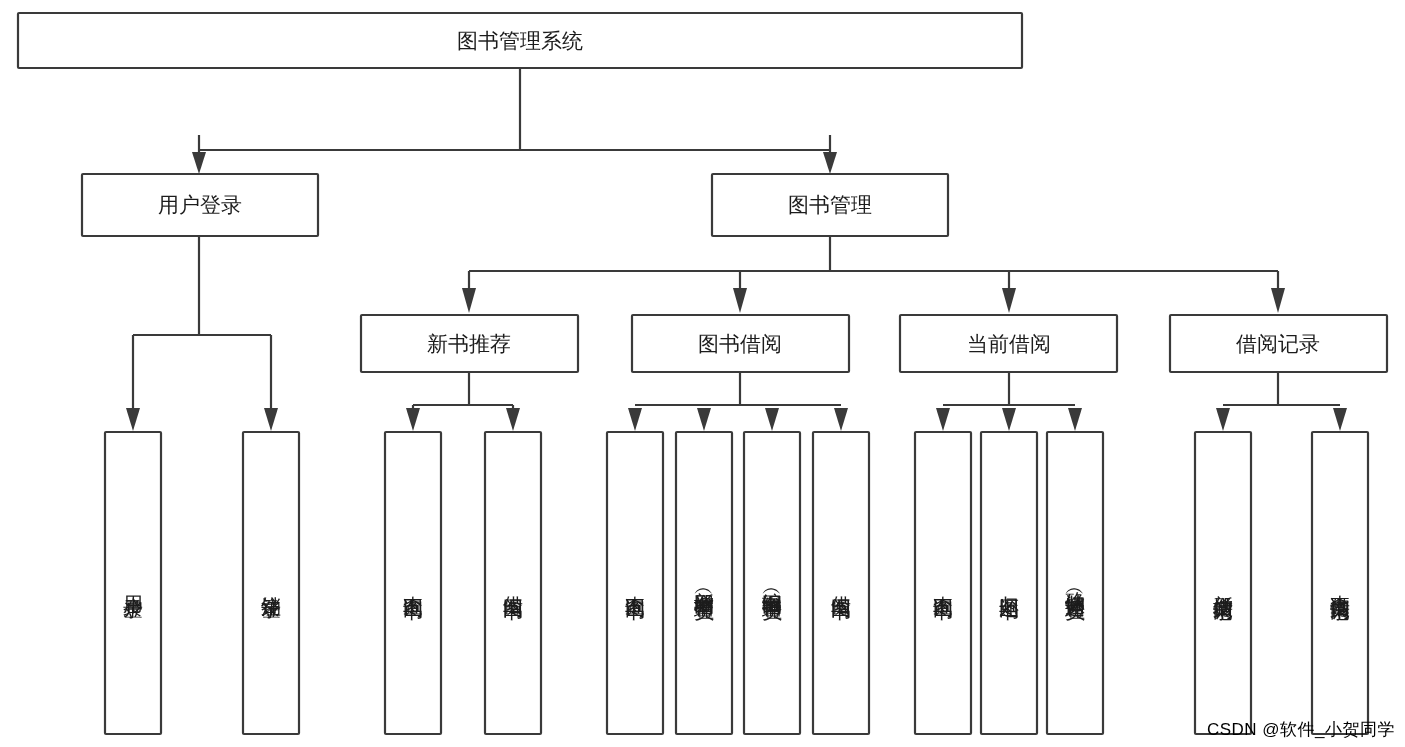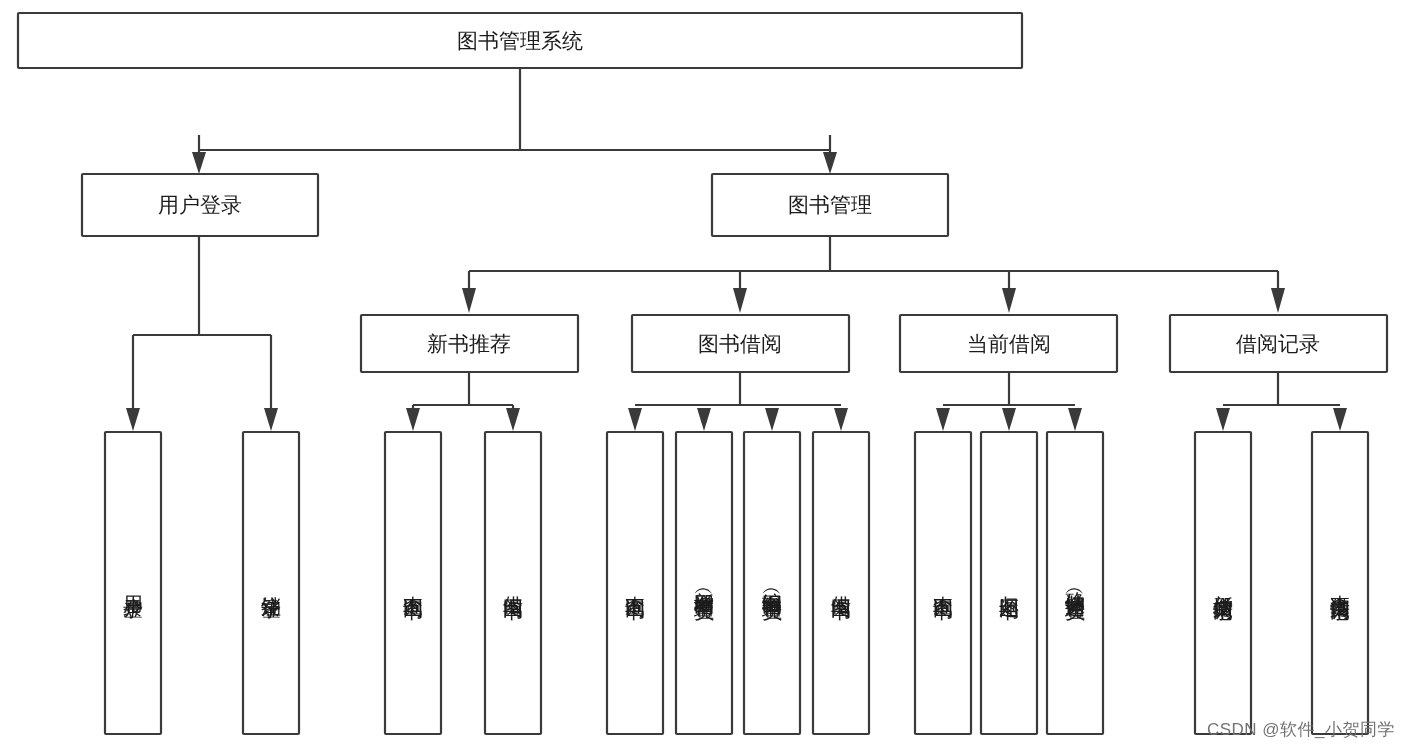--- a/index.html
+++ b/index.html
@@ -64,21 +64,21 @@
     text-orientation: upright;
     letter-spacing: 1.5px;
     white-space: nowrap;
   }
   .watermark {
     position: absolute;
     right: 10px;
     bottom: 6px;
     font-family: "Liberation Sans", "DejaVu Sans", sans-serif;
     font-size: 17px;
-    color: #737373;
+    color: #000000;
     letter-spacing: 0.5px;
     user-select: none;
     pointer-events: none;
   }
 </style>
 </head>
 <body>
 
 <div id="diagram-root">
 

